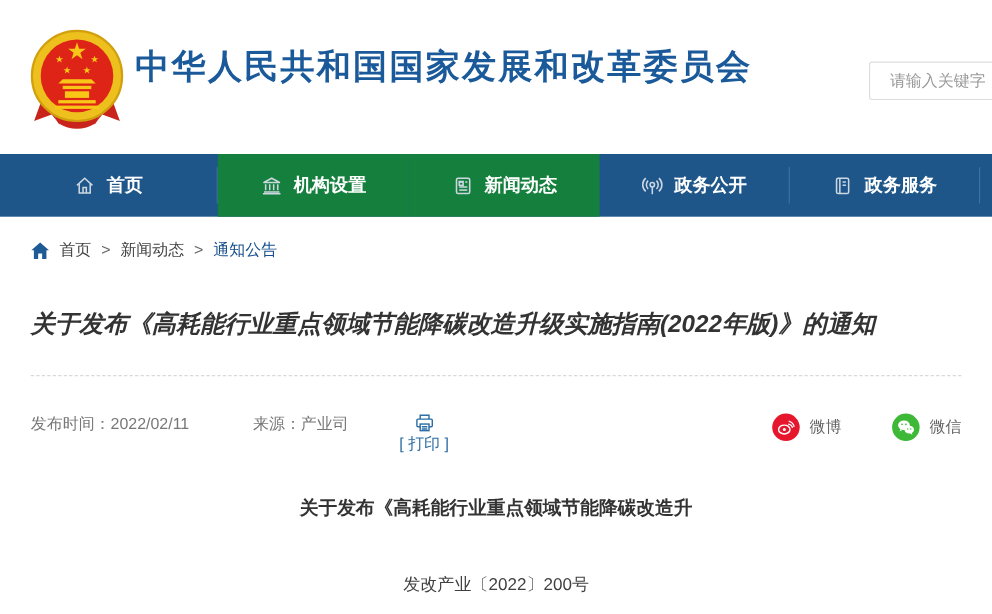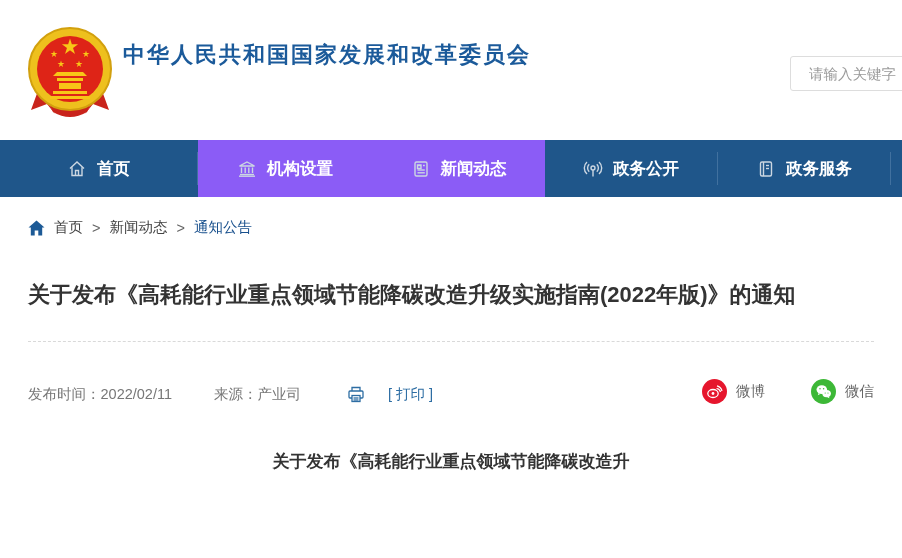--- a/index.html
+++ b/index.html
@@ -6,21 +6,21 @@
   body { background:#fff; }
   .page {
     position:relative; width:902px; height:558px; overflow:hidden;
     background:#fff; font-family:"Liberation Sans","DejaVu Sans",sans-serif;
   }
 
   
   .header { position:absolute; top:0; left:0; width:902px; height:140px; background:#fff; }
   .emblem { position:absolute; left:27px; top:26px; width:86px; height:92px; }
   .site-title-zh {
-    position:absolute; left:123px; top:40px; font-size:22px; font-weight:bold;
+    position:absolute; left:123px; top:40px; font-size:31px; font-weight:bold;
     color:#1b5a9a; letter-spacing:2px; white-space:nowrap;
   }
   .site-title-en {
     position:absolute; left:124px; top:78px; font-size:23px; color:#1b5a9a; white-space:nowrap;
   }
   .hot-search {
     position:absolute; left:790px; top:25px; width:112px; overflow:hidden;
     white-space:nowrap; font-size:14.5px; color:#333;
   }
   .hot-search .kw { color:#333; margin-left:6px; cursor:pointer; }
@@ -37,49 +37,49 @@
 
   
   .nav {
     position:absolute; top:140px; left:0; width:902px; height:57px;
     display:flex; align-items:stretch; background:#1f568a;
   }
   .nav-item {
     display:flex; align-items:center; justify-content:center; gap:10px;
     color:#fff; font-size:16.5px; font-weight:bold; cursor:pointer; white-space:nowrap;
   }
-  .nav-item.dark { background:#8b5cf6; }
+  .nav-item.dark { background:#15803d; }
   .nav-item svg { display:block; }
   .nav-divider { width:1px; background:#41719f; margin:12px 0; }
   .nav-sliver { flex:1; }
 
   
   .breadcrumb {
     position:absolute; top:218px; left:28px; display:flex; align-items:center;
     gap:9px; font-size:14.5px; color:#444;
   }
   .crumb { cursor:pointer; }
   .crumb-sep { color:#666; }
   .crumb-current { color:#174f8c; font-weight:normal; }
 
   
   .page-title {
     position:absolute; top:280px; left:28px; width:846px;
-    font-size:22px; font-weight:bold; color:#333; white-space:nowrap;
+    font-size:22px; font-weight:bold; color:#333; white-space:nowrap;font-style:italic;
   }
   .dashed-divider {
     position:absolute; top:341px; left:28px; width:846px; height:0;
     border-top:1px dashed #d9d9d9;
   }
   .meta {
     position:absolute; top:376px; left:28px; width:846px; height:28px;
-    display:flex; align-items:flex-end; font-size:14.5px; color:#777;
-  }
-  .meta .src { margin-left:42px; }
-  .meta .print-btn { margin-left:46px; display:flex; align-items:center; gap:23px; cursor:pointer; }
+    display:flex; align-items:flex-start; font-size:14.5px; color:#777;
+  }
+  .meta .src { margin-left:58px; }
+  .meta .print-btn { margin-left:46px; display:flex; align-items:center; gap:1px; cursor:pointer;flex-direction:column; }
   .meta .print-label { color:#2d6da3; }
   .share-group { margin-left:auto; display:flex; align-items:center; gap:46px; }
   .share-item { display:flex; align-items:center; gap:9px; cursor:pointer; color:#666; }
   .icon-circle { width:25px; height:25px; border-radius:50%; display:flex; align-items:center; justify-content:center; }
   .weibo-circle { background:#e6162d; }
   .wechat-circle { background:#3db837; }
 
   
   .body-title {
     position:absolute; top:447px; left:0; width:902px; text-align:center;
@@ -254,14 +254,15 @@
         </span>
         <span>微信</span>
       </span>
     </span>
   </div>
 
   <div class="body-title">
     <div>关于发布《高耗能行业重点领域节能降碳改造升</div>
   </div>
 
+  <div class="doc-number">发改产业〔2022〕200号</div>
 
 </div>
 
 </body></html>

